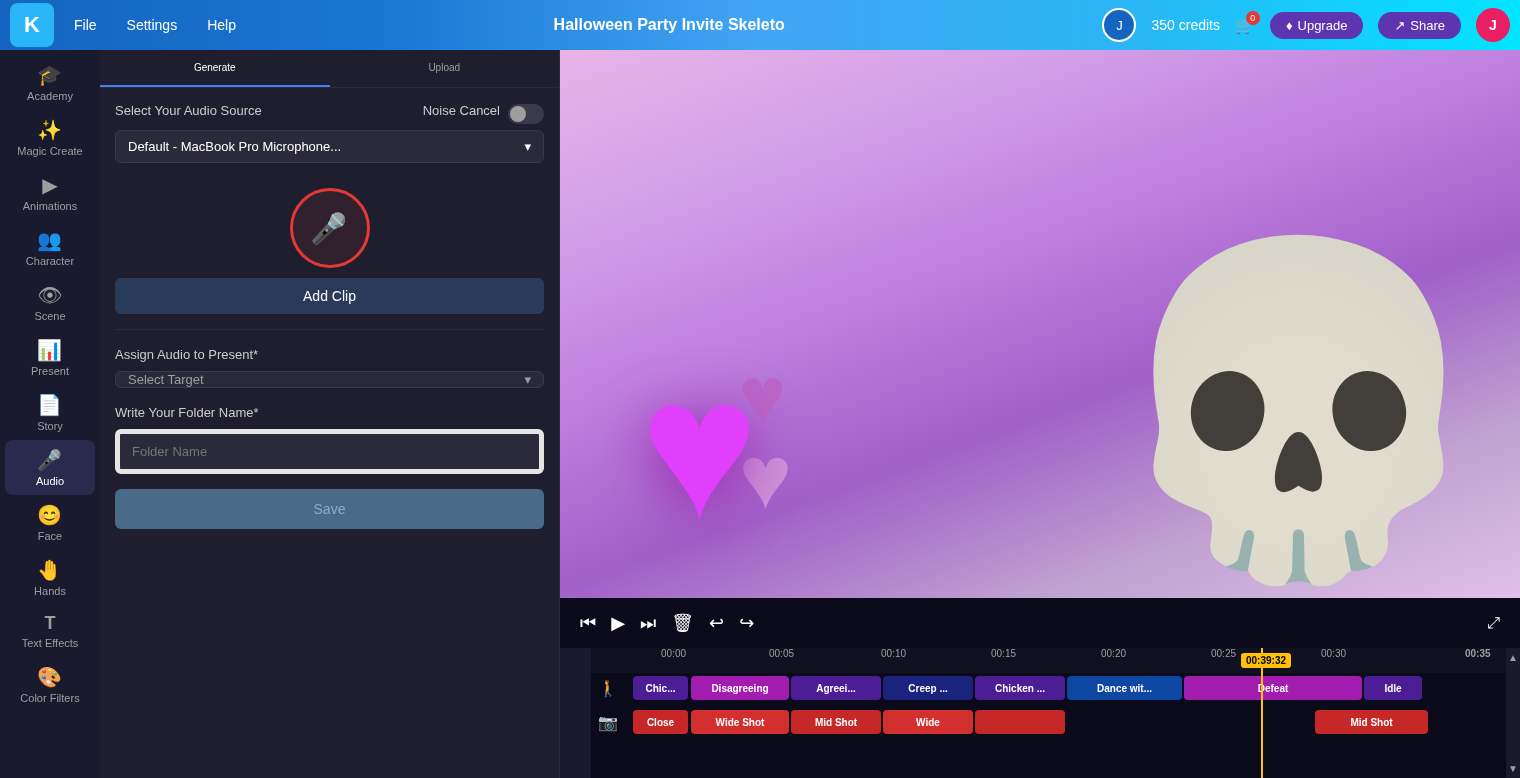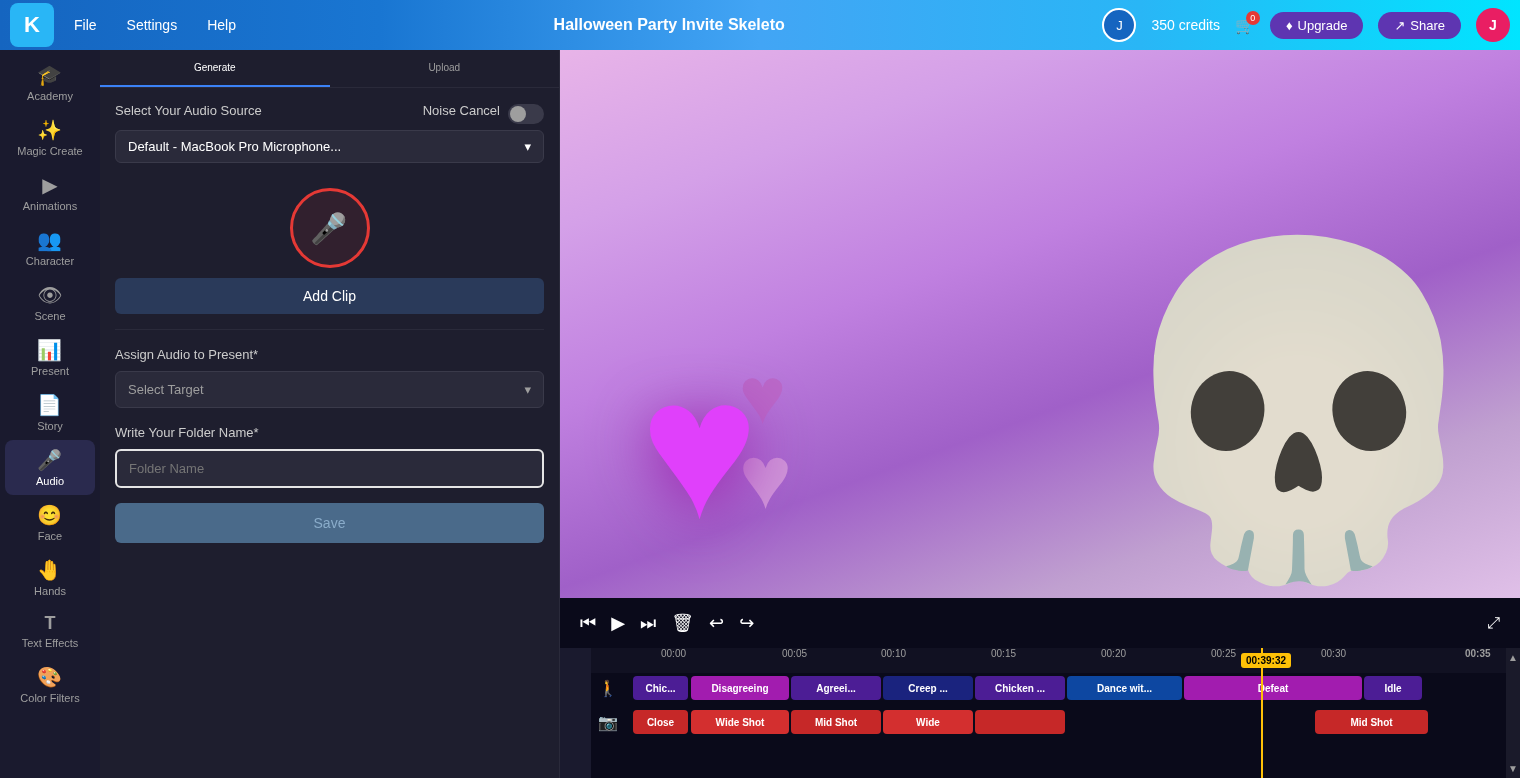--- a/index.html
+++ b/index.html
@@ -176,29 +176,29 @@
       padding: 10px; font-size: 14px;
       cursor: pointer; width: 100%;
     }
     .divider { border: none; border-top: 1px solid #2a2a3a; }
     .section-label { color: #ccc; font-size: 13px; }
     .target-select {
       background: #2a2a3a;
       border: 1px solid #3a3a4a;
       border-radius: 6px;
       color: #9e9e9e;
-      padding: 10px 12px;
+      padding: 0 12px;
       font-size: 13px;
       display: flex; align-items: center; justify-content: space-between;
       cursor: pointer;
       width: 100%;
     }
     .folder-input {
       background: #2a2a3a;
-      border: 2px solid #e5e5e5;
+      border: 5px solid #e5e5e5;
       border-radius: 6px;
       color: #9e9e9e;
       padding: 10px 12px;
       font-size: 13px;
       width: 100%;
       outline: none;
     }
     .save-btn {
       background: #4a6a8a;
       color: #8aacca;
@@ -528,21 +528,21 @@
     </div>
 
     <div class="timeline-area" style="height:130px;">
 
       <div class="timeline-orange-bar"></div>
 
       <div class="timeline-ruler">
         <div style="width:30px; flex-shrink:0;"></div>
         <div class="timeline-ruler-marks">
           <span class="ruler-mark" style="left:0px;">00:00</span>
-          <span class="ruler-mark" style="left:121px;">00:05</span>
+          <span class="ruler-mark" style="left:108px;">00:05</span>
           <span class="ruler-mark" style="left:220px;">00:10</span>
           <span class="ruler-mark" style="left:330px;">00:15</span>
           <span class="ruler-mark" style="left:440px;">00:20</span>
           <span class="ruler-mark" style="left:550px;">00:25</span>
           <span class="ruler-mark" style="left:660px;">00:30</span>
           <span class="ruler-mark" style="left:804px;font-weight:bold;">00:35</span>
           <span class="ruler-mark" style="left:880px;">00:40</span>
 
         </div>
       </div>

